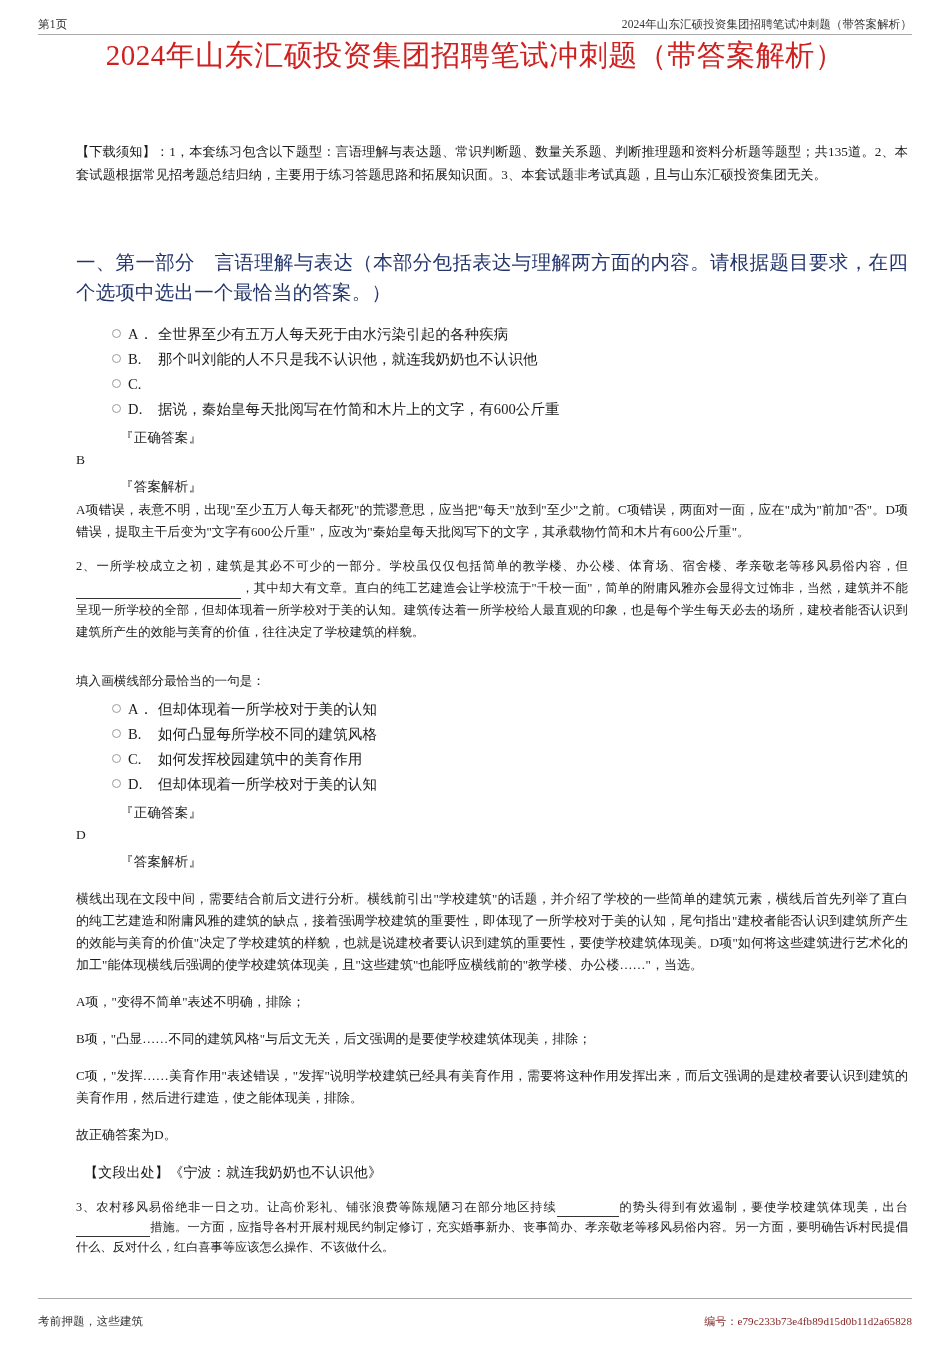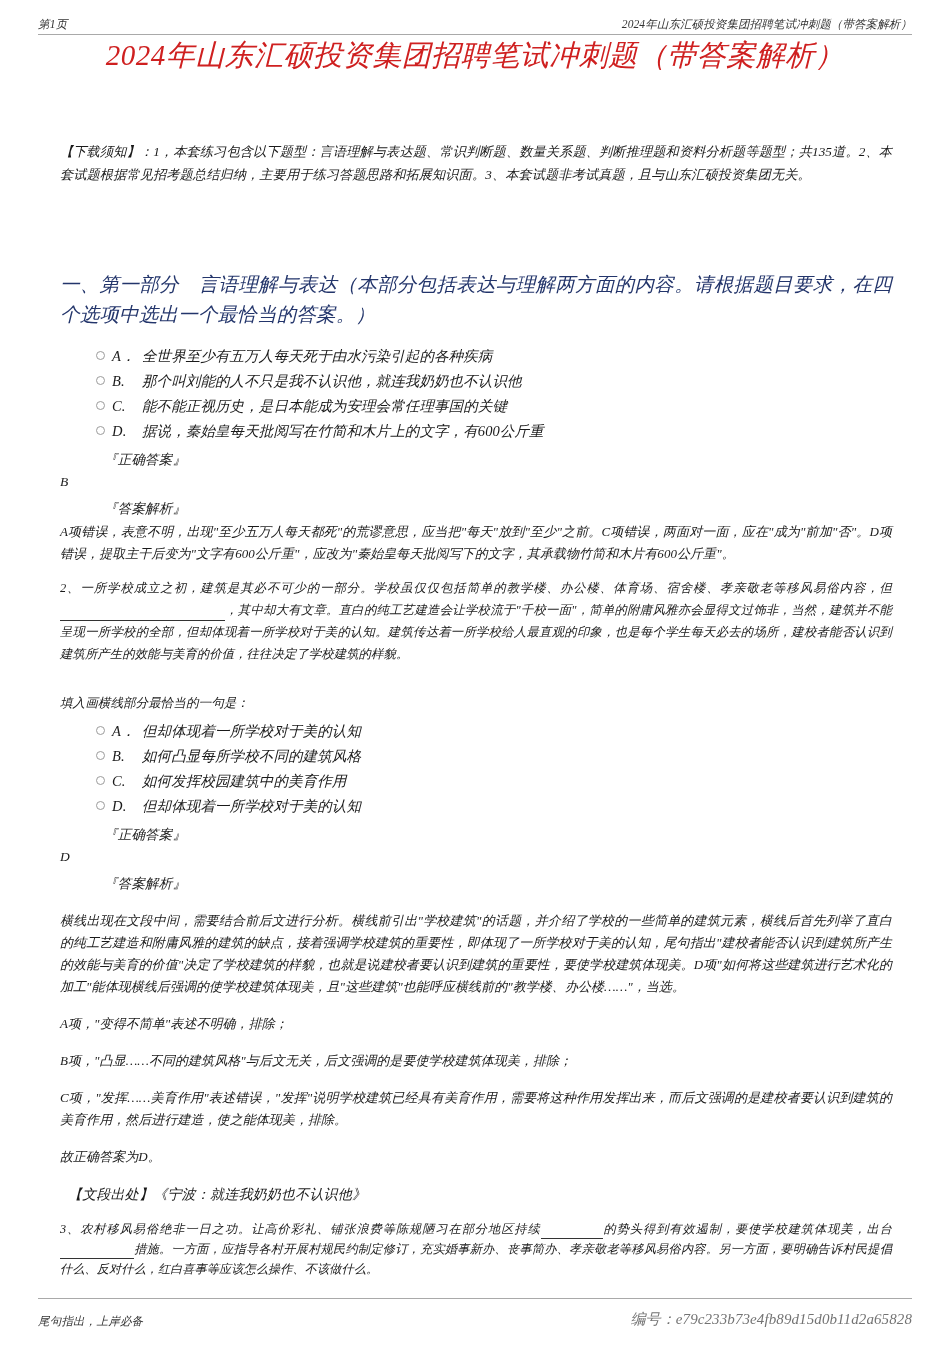--- a/index.html
+++ b/index.html
@@ -13,21 +13,20 @@
     font-family: "Liberation Serif", "DejaVu Serif", serif;
     color: #1a1a1a;
     position: relative;
     overflow: hidden;
   }
   .page {
     width: 950px;
     height: 1345px;
     position: relative;
     box-sizing: border-box;
-    font-style: italic;
   }
 
   
   .page-header {
     position: absolute;
     top: 10px;
     left: 38px;
     right: 38px;
     height: 22px;
     display: flex;
@@ -61,34 +60,34 @@
     color: #cf2020;
     font-family: "Liberation Serif", "DejaVu Serif", serif;
     letter-spacing: 0.5px;
     white-space: nowrap;
   }
 
   
   .content {
     position: absolute;
     top: 140px;
-    left: 60px;
+    left: 76px;
     width: 832px;
   }
 
   .notice {
     font-size: 13.2px;
     line-height: 23px;
     text-align: justify;
     color: #1a1a1a;
     letter-spacing: 0.1px;
   }
 
   .section-heading {
-    margin-top: 84px;
+    margin-top: 62px;
     font-size: 19.5px;
     line-height: 30px;
     color: #23356b;
     letter-spacing: 0.2px;
     text-align: justify;
   }
 
   .q-block { margin-top: 13px; }
 
   .q-stem {
@@ -197,22 +196,22 @@
     justify-content: space-between;
     padding-top: 4px;
   }
   .page-footer .ftr-left {
     font-size: 11.5px;
     color: #333;
     letter-spacing: 0.2px;
     white-space: nowrap;
   }
   .page-footer .ftr-right {
-    font-size: 15px;
-    color: #737373;
+    font-size: 11px;
+    color: #7f1d1d;
     letter-spacing: 0.1px;
     white-space: nowrap;
   }
 </style>
 </head>
 <body>
 
 <div class="page">
 
   <div class="page-header">
@@ -237,21 +236,20 @@
           <span class="opt-text">全世界至少有五万人每天死于由水污染引起的各种疾病</span>
         </div>
         <div class="opt-row">
           <span class="radio"></span>
           <span class="opt-letter">B.</span>
           <span class="opt-text">那个叫刘能的人不只是我不认识他，就连我奶奶也不认识他</span>
         </div>
         <div class="opt-row">
           <span class="radio"></span>
           <span class="opt-letter">C.</span>
-          <span class="opt-text">能不能正视历史，是日本能成为安理会常任理事国的关键</span>
         </div>
         <div class="opt-row">
           <span class="radio"></span>
           <span class="opt-letter">D.</span>
           <span class="opt-text">据说，秦始皇每天批阅写在竹简和木片上的文字，有600公斤重</span>
         </div>
       </div>
 
       <div class="ans-label">『正确答案』</div>
       <div class="ans-value">B</div>
@@ -300,17 +298,17 @@
       <div class="source-line"><span>【文段出处】</span><span>《宁波：就连我奶奶也不认识他》</span></div>
     </div>
 
     <div class="q-block">
       <div class="q-stem"><span>3、</span><span>农村移风易俗绝非一日之功。让高价彩礼、铺张浪费等陈规陋习在部分地区持续</span><span class="blank-line blank-w-mid"></span><span>的势头得到有效遏制，要使学校建筑体现美，出台</span><span class="blank-line blank-w-mid2"></span><span>措施。一方面，应指导各村开展村规民约制定修订，充实婚事新办、丧事简办、孝亲敬老等移风易俗内容。另一方面，要明确告诉村民提倡什么、反对什么，红白喜事等应该怎么操作、不该做什么。</span></div>
     </div>
 
   </div>
 
   <div class="page-footer">
-    <span class="ftr-left">尾句指出，上岸必备</span>
+    <span class="ftr-left">考前押题，这些建筑</span>
     <span class="ftr-right">编号：e79c233b73e4fb89d15d0b11d2a65828</span>
   </div>
 
 </div>
 
 </body></html>

